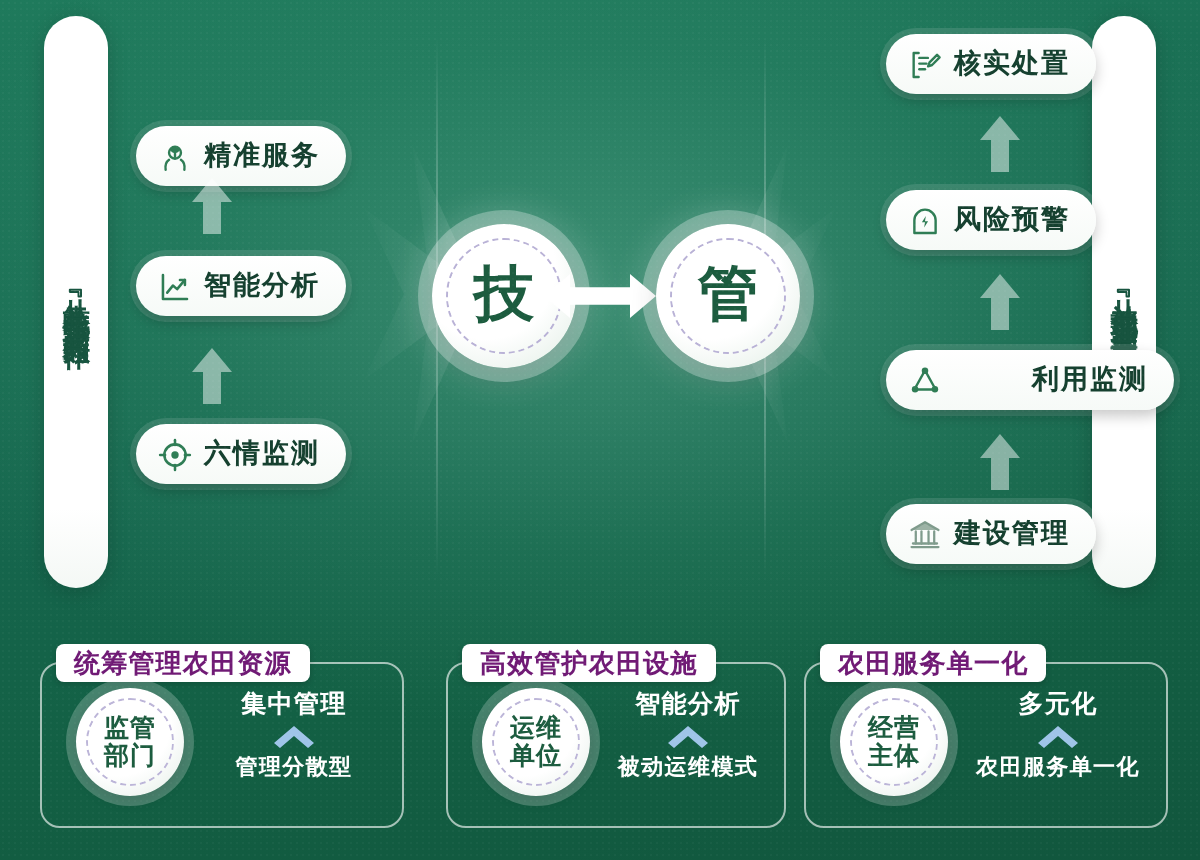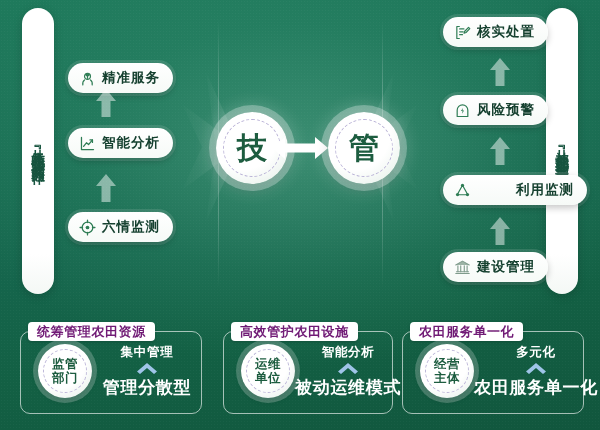--- a/index.html
+++ b/index.html
@@ -88,21 +88,21 @@
   .smcircle{
     margin-left:18px;width:54px;height:54px;border-radius:50%;flex:0 0 54px;
     background:radial-gradient(circle at 38% 32%, #ffffff 0%, #ffffff 54%, #eef4f0 80%, #dbe7e0 100%);
     box-shadow:0 0 0 5px rgba(255,255,255,.22), 0 2px 7px rgba(0,0,0,.2);
     display:flex;align-items:center;justify-content:center;position:relative;
   }
   .smcircle .ring{position:absolute;inset:5px;border-radius:50%;border:1px dashed #bcb5d8;}
   .smcircle .t{font-size:12.5px;font-weight:bold;color:#1c5c3f;line-height:1.15;text-align:center;letter-spacing:.5px;}
   .trans{flex:1;display:flex;flex-direction:column;align-items:center;justify-content:center;gap:1px;}
   .trans .up{font-size:12.5px;font-weight:bold;color:#ffffff;letter-spacing:.7px;white-space:nowrap;}
-  .trans .dn{font-size:17px;font-weight:bold;color:#ffffff;letter-spacing:.7px;white-space:nowrap;font-family:Liberation Mono, monospace;}
+  .trans .dn{font-size:11px;font-weight:bold;color:#ffffff;letter-spacing:.7px;white-space:nowrap;font-family:Liberation Mono, monospace;}
   .chev{display:block;}
 </style>
 </head>
 <body>
 
 <div id="stage">
 
   <svg class="wing left" viewBox="0 0 64 190" preserveAspectRatio="none">
     <defs>
       <linearGradient id="wgL" x1="1" y1="0" x2="0" y2="0">

